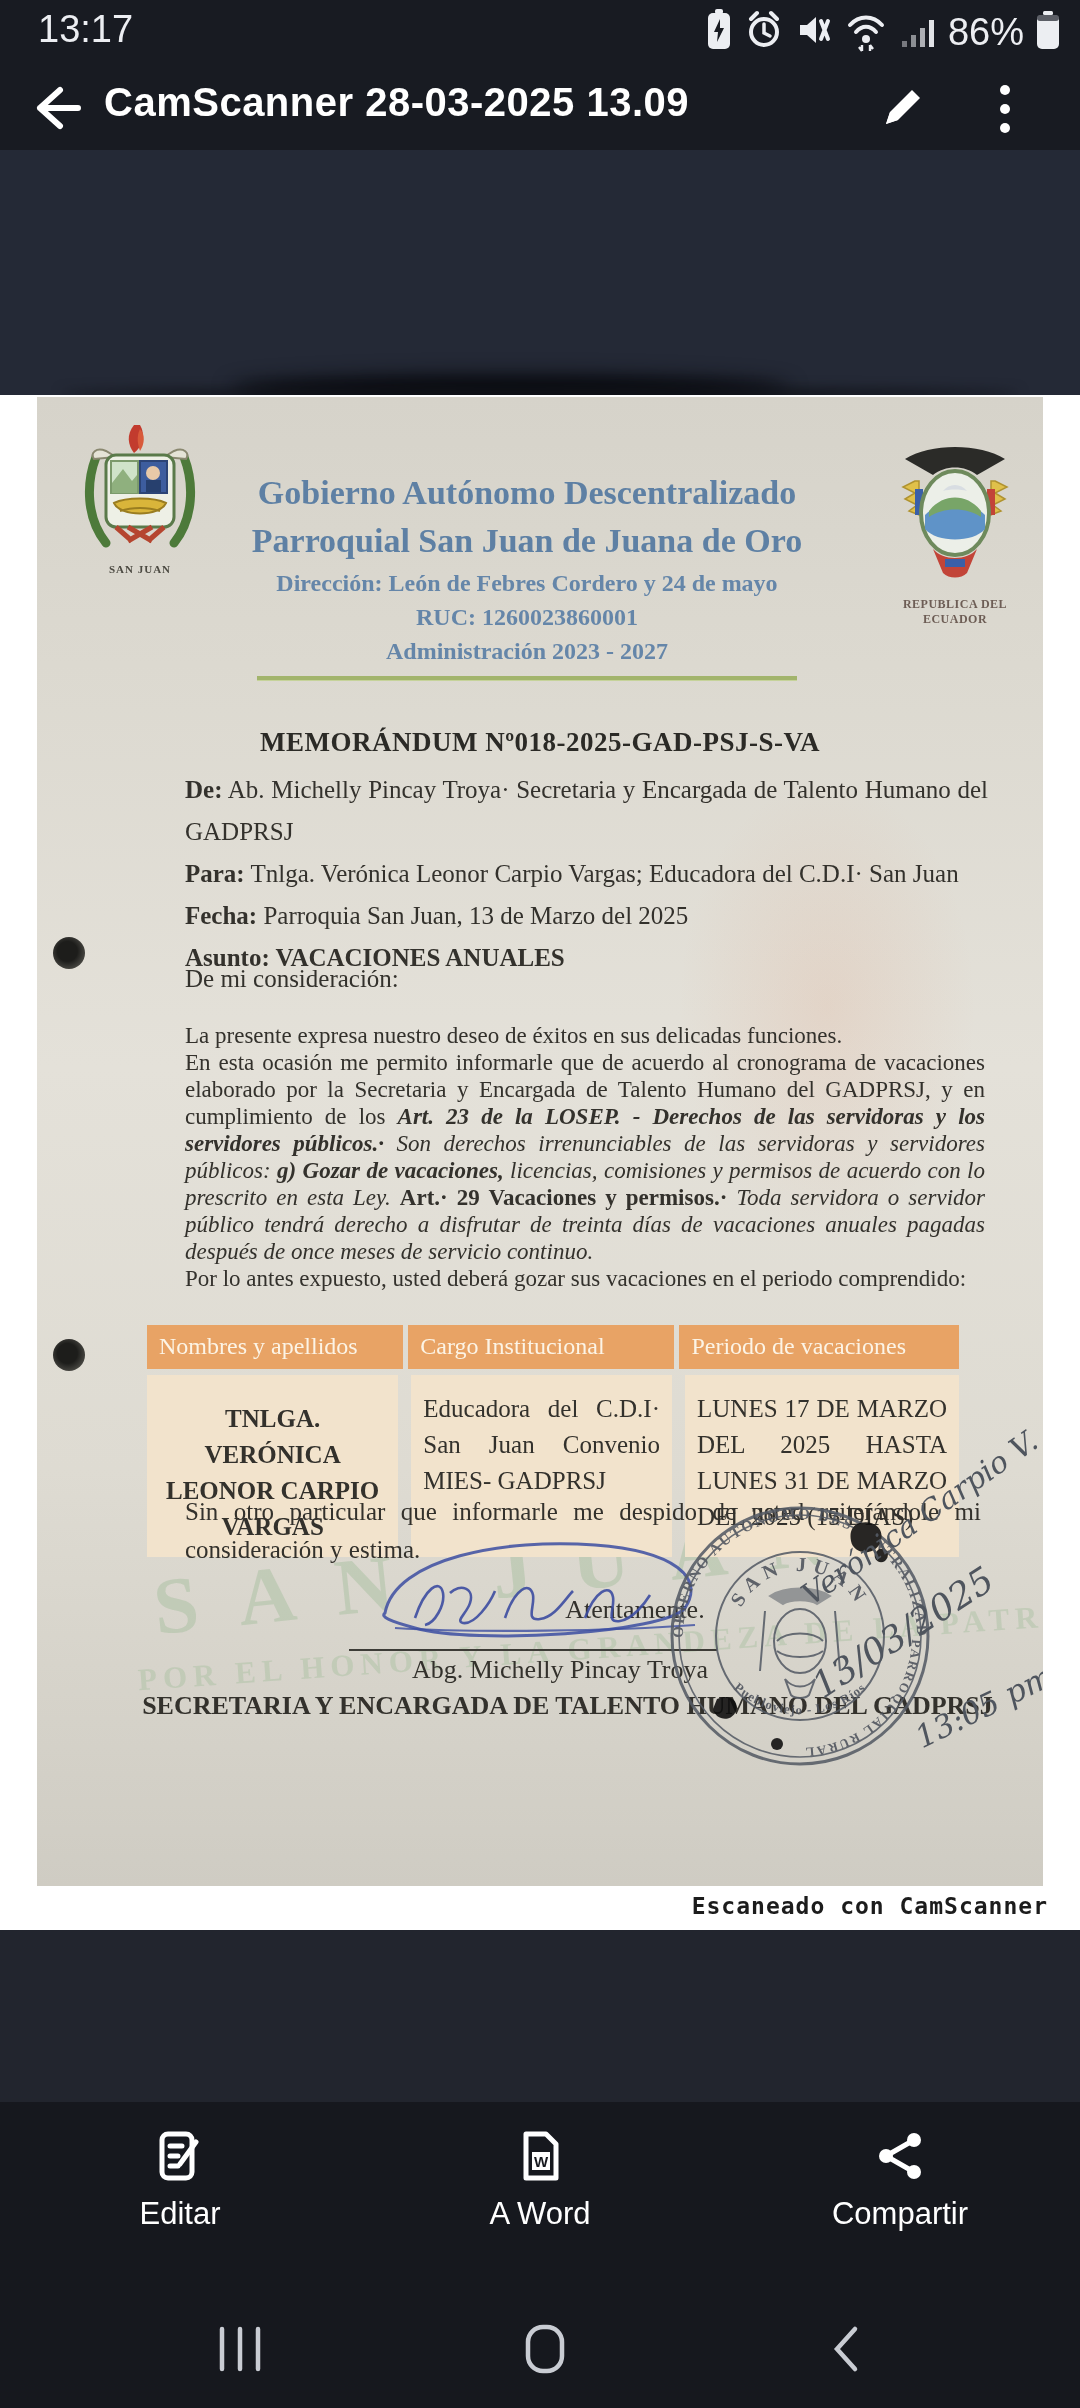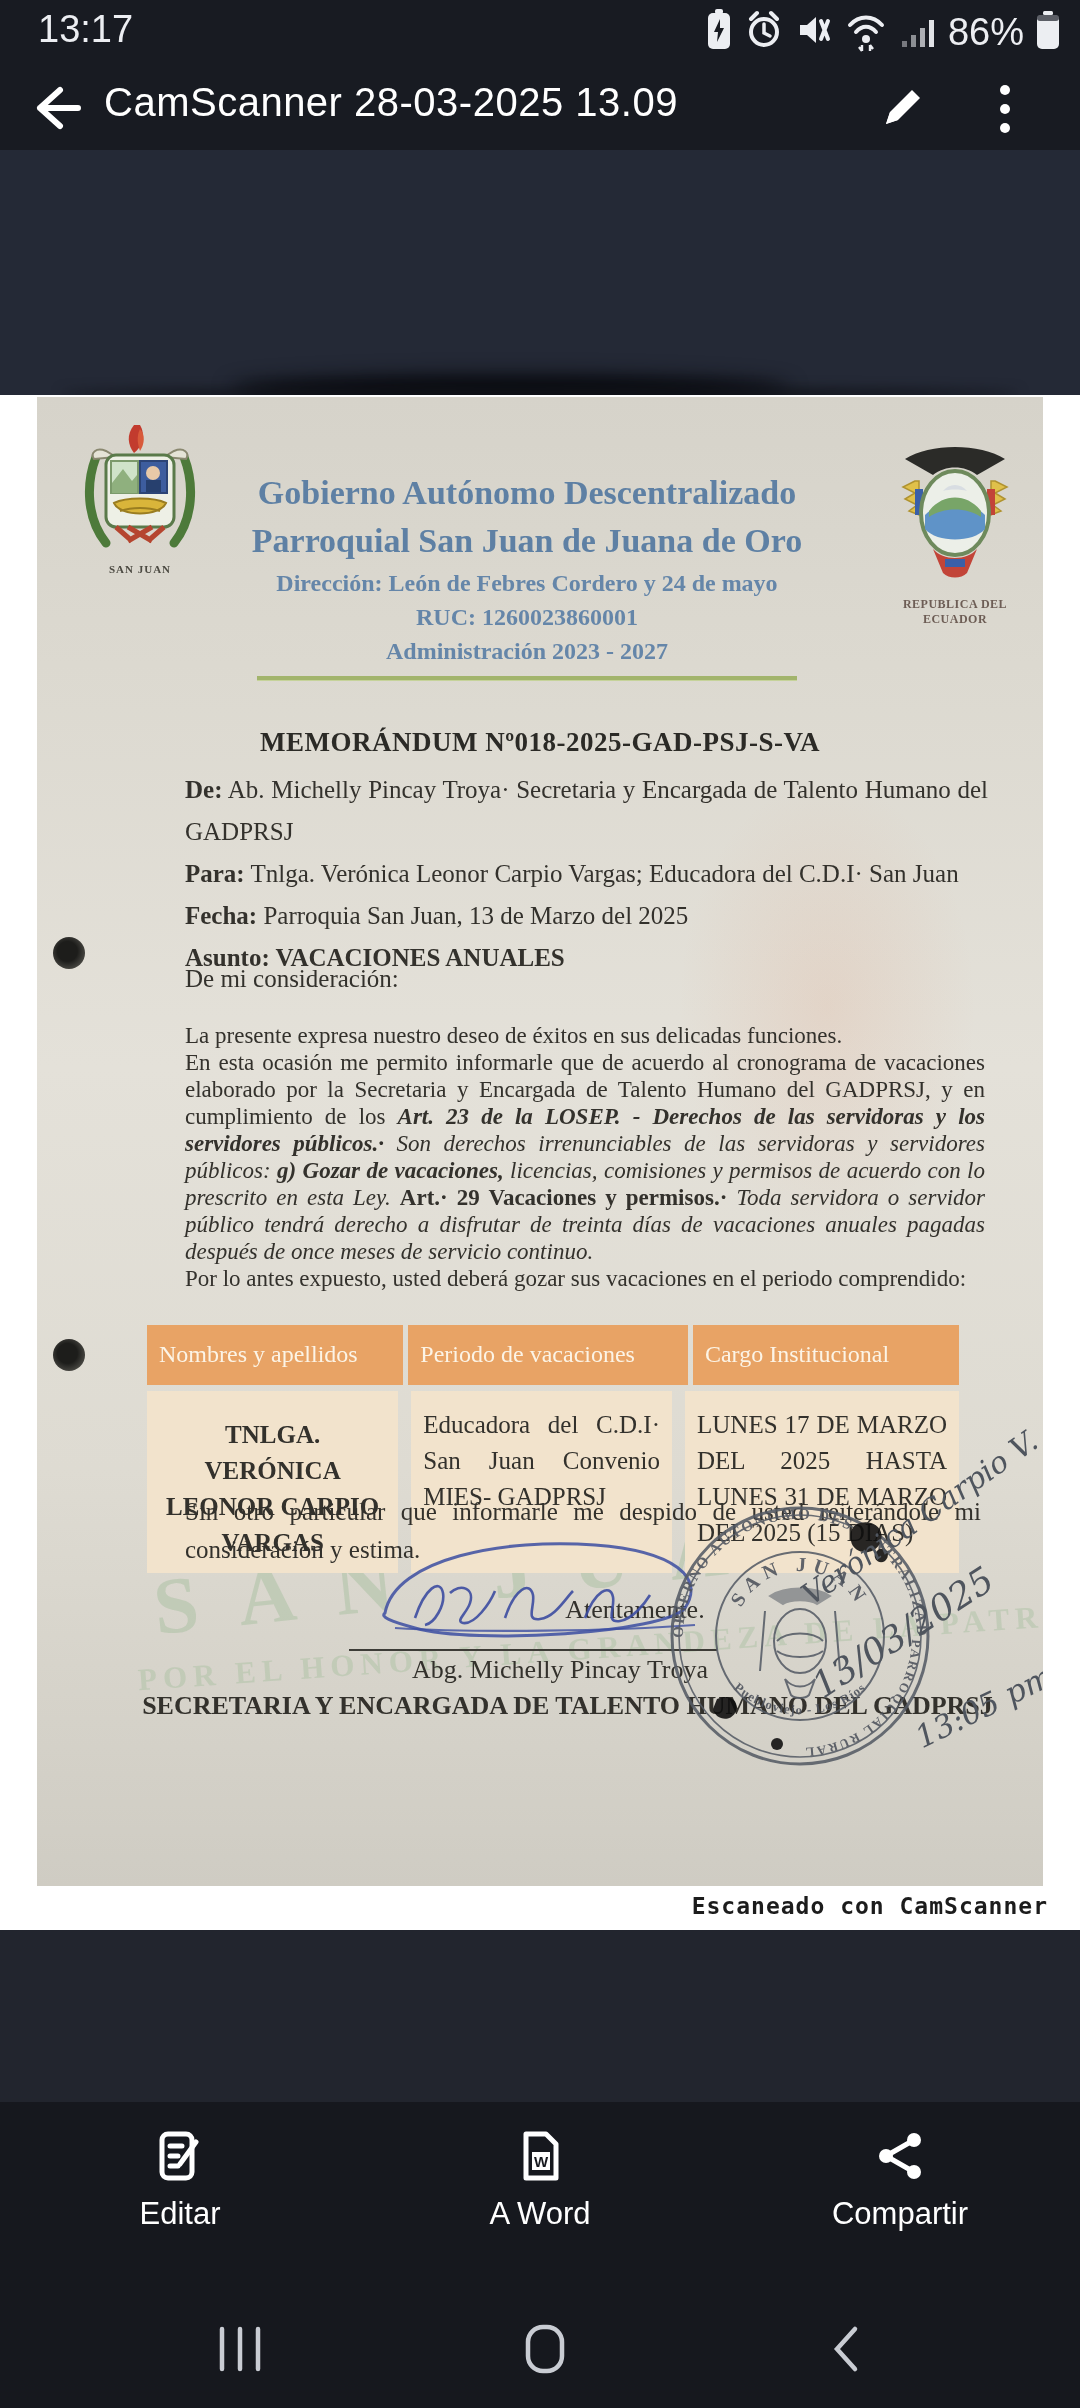--- a/index.html
+++ b/index.html
@@ -7,21 +7,21 @@
           font-family:"Liberation Sans",sans-serif;background:#22252e;}
 
   
   .chrome{position:absolute;left:0;top:0;width:1080px;height:150px;background:#181b22;}
   .status-bar{position:absolute;left:0;top:0;width:1080px;height:62px;color:#eceef2;}
   .sb-time{position:absolute;left:38px;top:8px;font-size:38px;font-weight:500;}
   .sb-right{position:absolute;right:18px;top:6px;height:52px;display:flex;align-items:center;gap:10px;}
   .sb-batt-pct{font-size:38px;font-weight:400;color:#eceef2;}
   .app-bar{position:absolute;left:0;top:62px;width:1080px;height:88px;color:#fff;}
   .ab-back{position:absolute;left:26px;top:18px;width:56px;height:56px;}
-  .ab-title{position:absolute;left:104px;top:18px;font-size:40px;font-weight:400;letter-spacing:.5px;white-space:nowrap;}
+  .ab-title{position:absolute;left:104px;top:18px;font-size:40px;font-weight:700;letter-spacing:.5px;white-space:nowrap;}
   .ab-edit{position:absolute;right:152px;top:20px;width:50px;height:50px;}
   .ab-menu{position:absolute;right:42px;top:20px;width:40px;height:50px;}
 
   
   .viewer{position:absolute;left:0;top:150px;width:1080px;height:1780px;background:#242936;}
   .photo-top{position:absolute;left:0;top:0;width:1080px;height:250px;background:#242936;}
   .smear{position:absolute;left:230px;top:226px;width:560px;height:26px;background:#05060a;
          border-radius:50%;filter:blur(10px);}
   .smear2{position:absolute;left:60px;top:238px;width:960px;height:10px;background:#101218;
           border-radius:50%;filter:blur(6px);}
@@ -59,21 +59,21 @@
   .meta b{font-weight:700;}
   .salutation{position:absolute;left:148px;top:568px;font-size:25px;z-index:2;}
   .body-text{position:absolute;left:148px;right:58px;top:602px;font-size:23px;line-height:27px;
              text-align:justify;z-index:2;margin-top:23px;}
   .bi{font-weight:700;font-style:italic;}
   .it{font-style:italic;}
   .bd{font-weight:700;}
 
   .vac-table{position:absolute;left:110px;top:928px;width:812px;z-index:2;}
   .vt-head{display:flex;gap:5px;}
-  .vt-head .cell{background:#e8a365;color:#fcf4e6;font-size:24px;padding:16px 12px;height:28px;}
+  .vt-head .cell{background:#e8a365;color:#fcf4e6;font-size:24px;padding:8px 12px;height:28px;}
   .vt-row{display:flex;gap:13px;margin-top:6px;}
   .vt-row .cell{background:#f2e3cc;font-size:25px;padding:16px 12px 12px;min-height:122px;box-sizing:content-box;}
   .c1{width:240px;}.c2{width:250px;}.c3{width:264px;}
   .vt-row .c1{font-weight:700;text-align:center;line-height:36px;padding-top:26px;}
   .vt-row .c2{text-align:justify;line-height:36px;}
   .vt-row .c3{text-align:justify;line-height:36px;}
 
   .closing{position:absolute;left:148px;right:62px;top:1096px;font-size:25px;line-height:38px;
            text-align:justify;z-index:2;}
   .atent{position:absolute;left:0;top:1198px;width:100%;padding-left:190px;box-sizing:border-box;
@@ -251,22 +251,22 @@
 
         <div class="body-text">
           <span>La presente expresa nuestro deseo de éxitos en sus delicadas funciones.</span><br>
           <span>En esta ocasión me permito informarle que de acuerdo al cronograma de vacaciones elaborado por la Secretaria y Encargada de Talento Humano del GADPRSJ, y  en cumplimiento de los </span><span class="bi">Art. 23 de la LOSEP. - Derechos de las servidoras y los servidores públicos.· </span><span class="it">Son derechos irrenunciables de las servidoras y servidores públicos: </span><span class="bi">g) Gozar de vacaciones, </span><span class="it">licencias, comisiones y permisos de acuerdo con lo prescrito en esta Ley. </span><span class="bd">Art.· 29 Vacaciones y permisos.· </span><span class="it">Toda servidora o servidor público tendrá derecho a disfrutar de treinta días de vacaciones anuales pagadas después de once meses de servicio continuo.</span><br>
           <span>Por lo antes expuesto, usted deberá gozar sus vacaciones en el periodo comprendido:</span>
         </div>
 
         <div class="vac-table">
           <div class="vt-head">
             <div class="cell c1">Nombres y apellidos</div>
+            <div class="cell c2">Cargo Institucional</div>
             <div class="cell c3">Periodo de vacaciones</div>
-            <div class="cell c2">Cargo Institucional</div>
           </div>
           <div class="vt-row">
             <div class="cell c1">TNLGA. VERÓNICA LEONOR CARPIO VARGAS</div>
             <div class="cell c2">Educadora del C.D.I· San Juan Convenio MIES- GADPRSJ</div>
             <div class="cell c3">LUNES 17 DE MARZO DEL 2025 HASTA LUNES 31 DE MARZO DEL 2025 (15 DÍAS)</div>
           </div>
         </div>
 
         <div class="closing">Sin otro particular que informarle me despido de usted reiterándole mi consideración y estima.</div>
         <div class="atent">Atentamente.</div>

